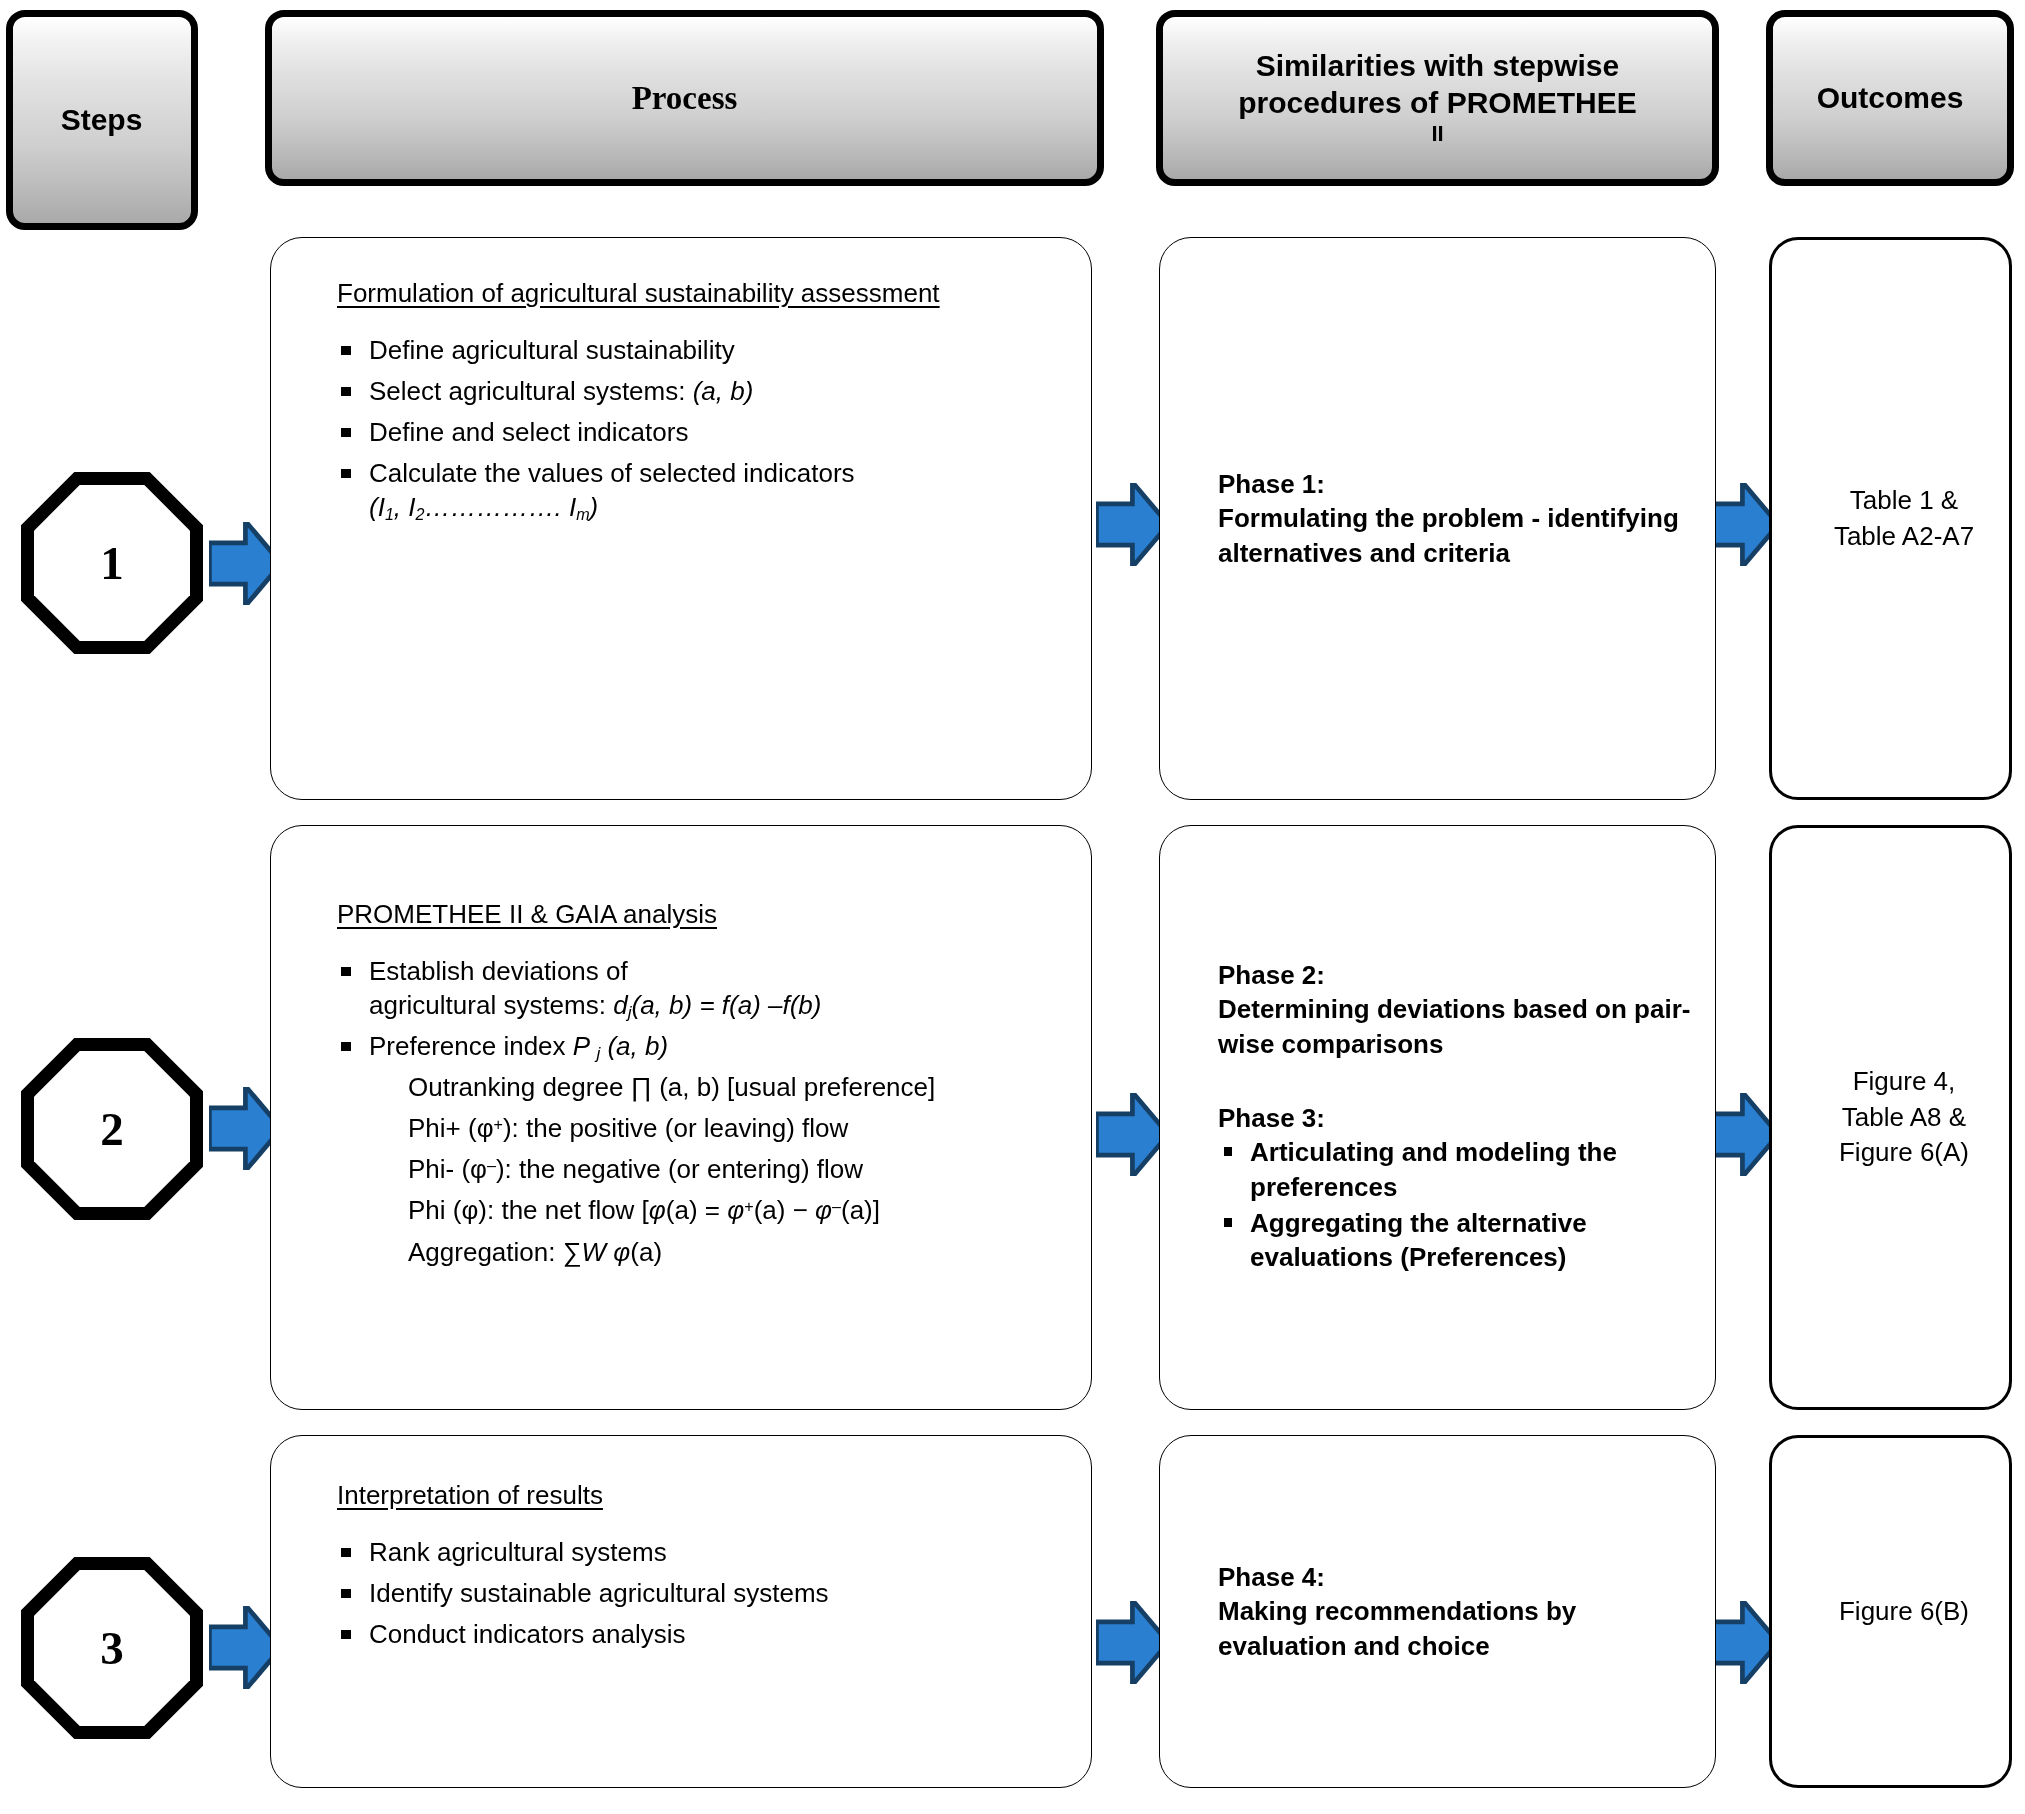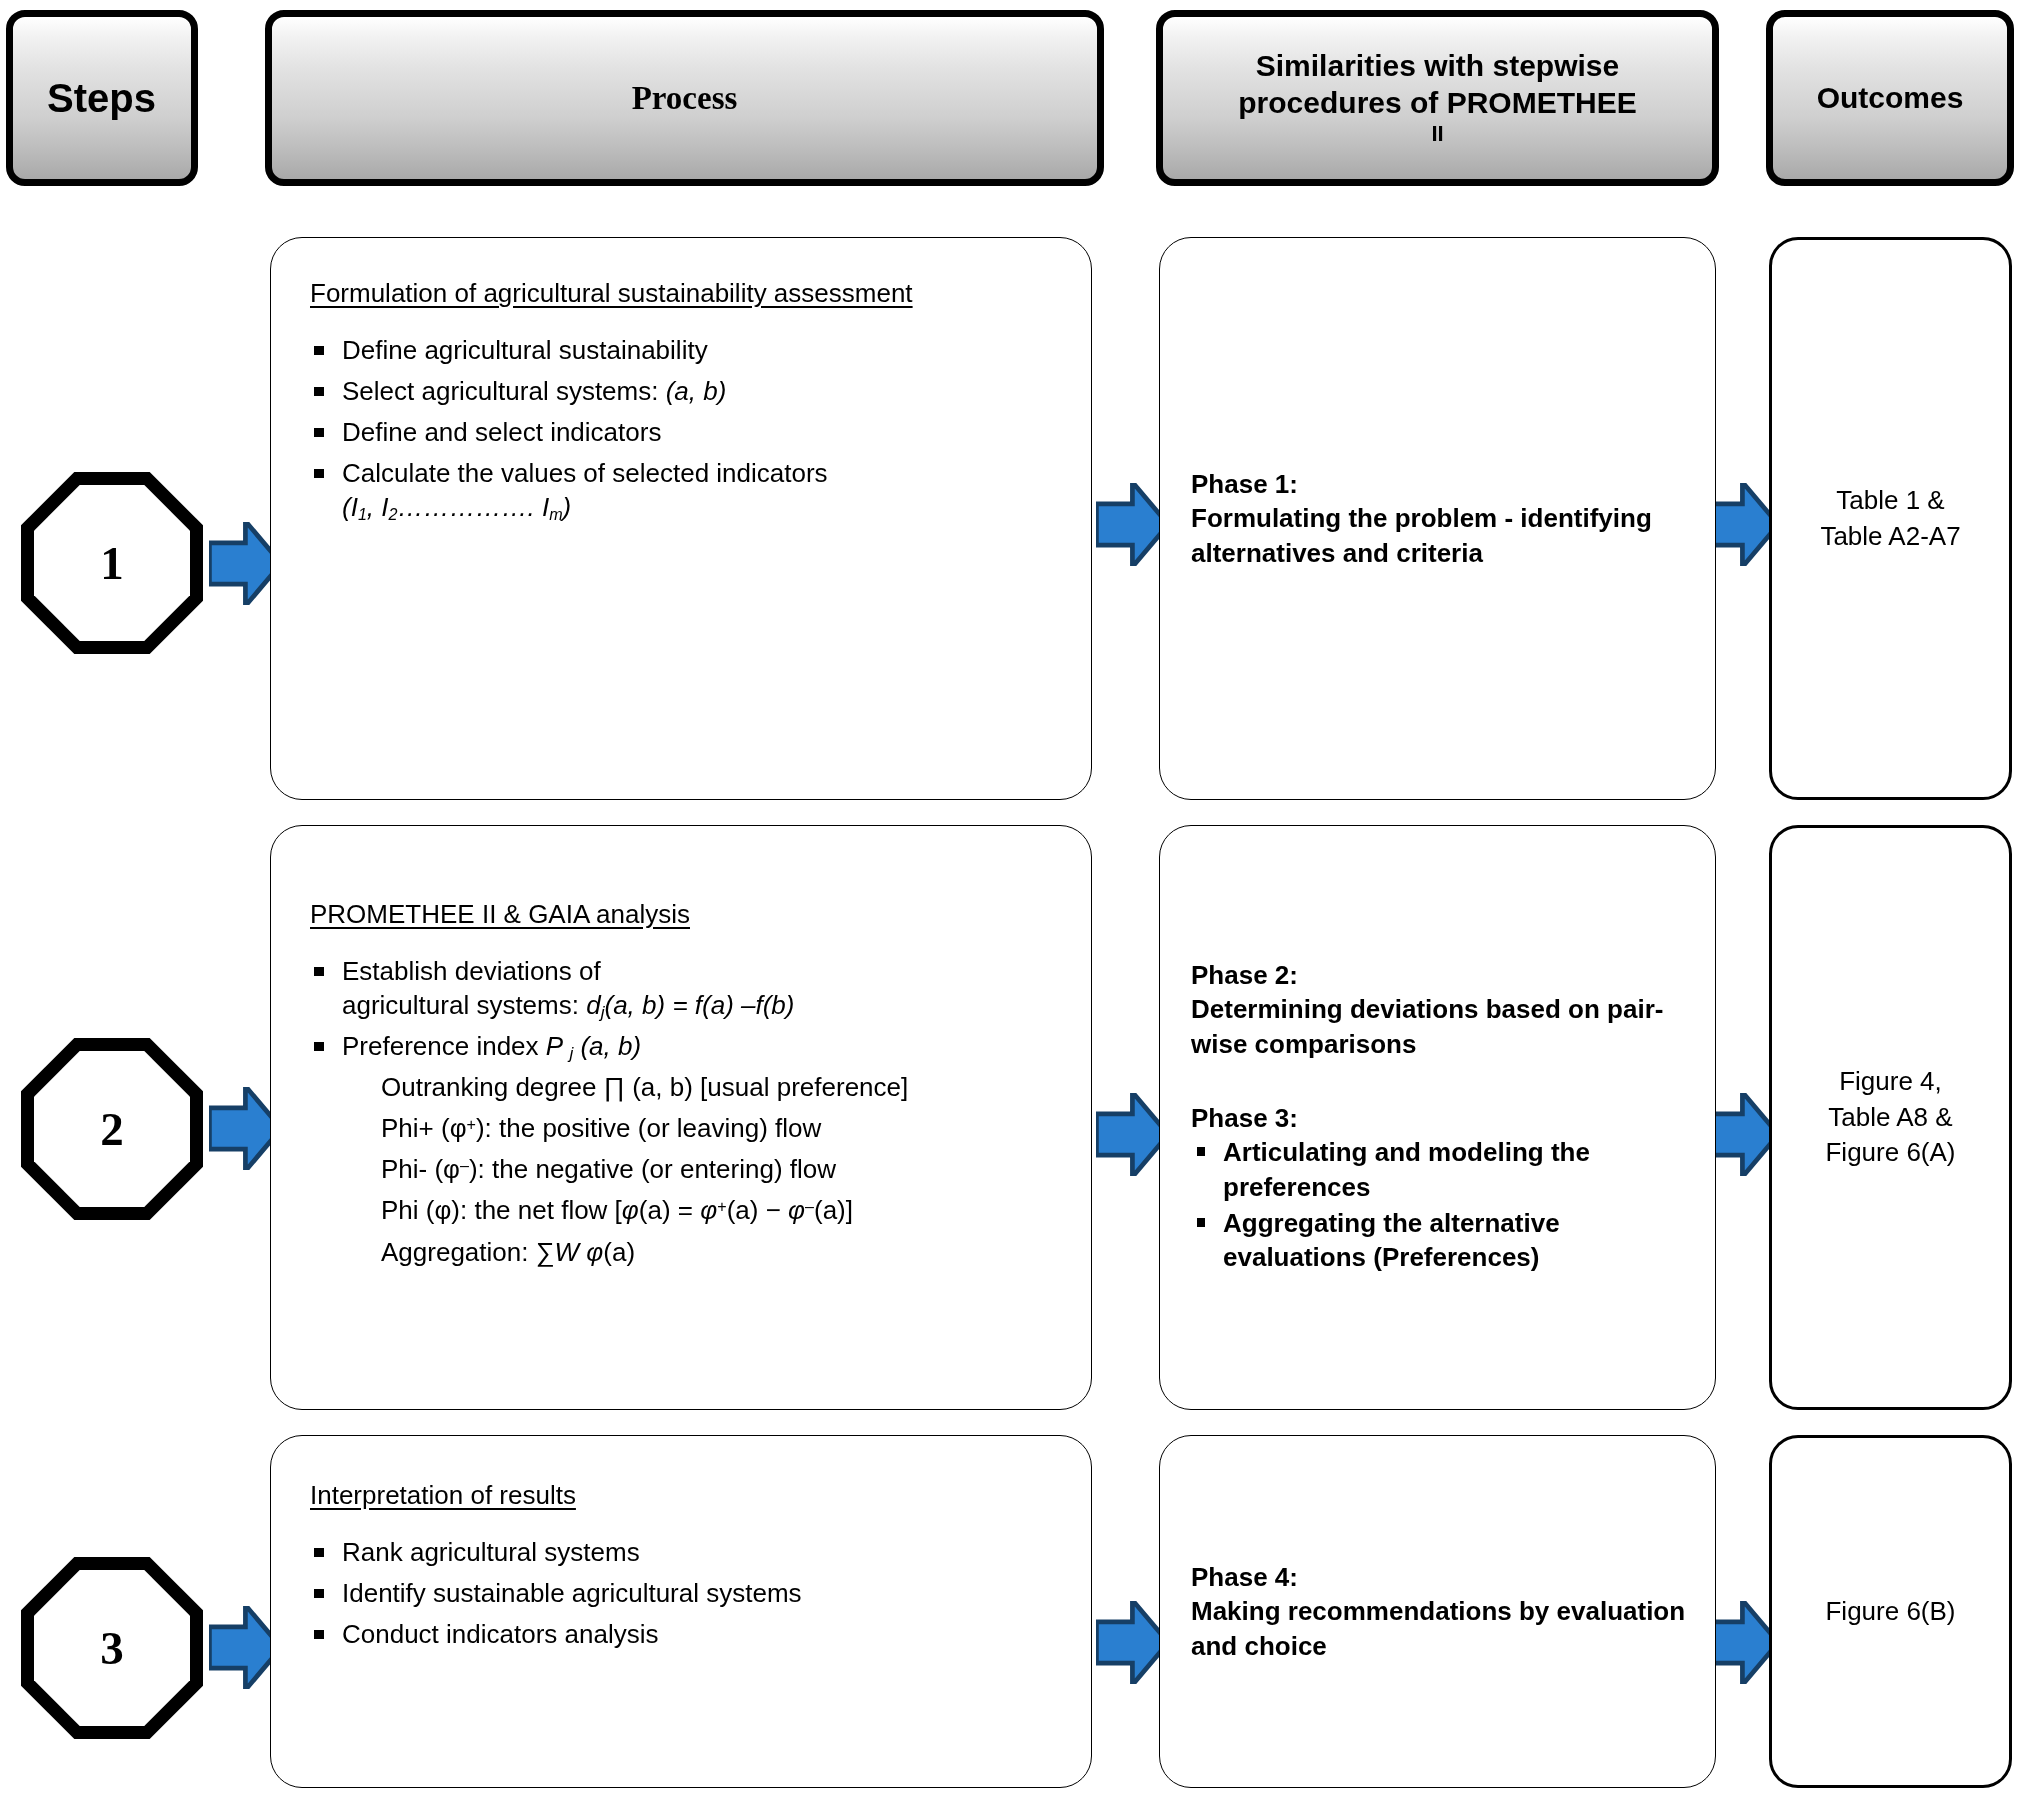--- a/index.html
+++ b/index.html
@@ -26,21 +26,21 @@
         #cfcfcf 62%, #bcbcbc 82%, #a9a9a9 100%);
     box-sizing: border-box;
     display: flex;
     align-items: center;
     justify-content: center;
     text-align: center;
     font-weight: bold;
     line-height: 1.22;
     overflow: hidden;
   }
-  #hdr-steps   { left: 5.5px;   top: 10px;  width: 192px;  height: 176px; font-size: 40px; }
+  #hdr-steps   { left: 5.5px;   top: 10px;  width: 192px;  height: 220px; font-size: 30px; }
   #hdr-process { left: 265px;  top: 10px;  width: 839px; height: 176px; font-size: 33px;
                  font-family: "Liberation Serif", serif; }
   #hdr-sim     { left: 1156px; top: 10px;  width: 563px; height: 176px; font-size: 30px;
                  padding: 0 12px; }
   #hdr-out     { left: 1766px; top: 10px;  width: 248px;  height: 176px; font-size: 30px; }
 
   #hdr-sim .sim-inner { display: block; }
   #hdr-sim .sim-ii { display: block; font-size: 22px; }
 
   
@@ -84,20 +84,21 @@
   }
 
   
   .box {
     position: absolute;
     box-sizing: border-box;
     background: #ffffff;
     border: 1.7px solid #000000;
     border-radius: 32px;
     overflow: hidden;
+    padding-left: 27px;
   }
   .box.thick { border-width: 3.9px; border-radius: 29px; }
 
   .box.proc   { left: 270px;  width: 822px; }
   .box.phase  { left: 1159px; width: 557px; }
   .box.out    { left: 1769px; width: 243px; }
 
   
   .row1 { top: 237px;  height: 563px; }
   .row2 { top: 825px; height: 585px; }

